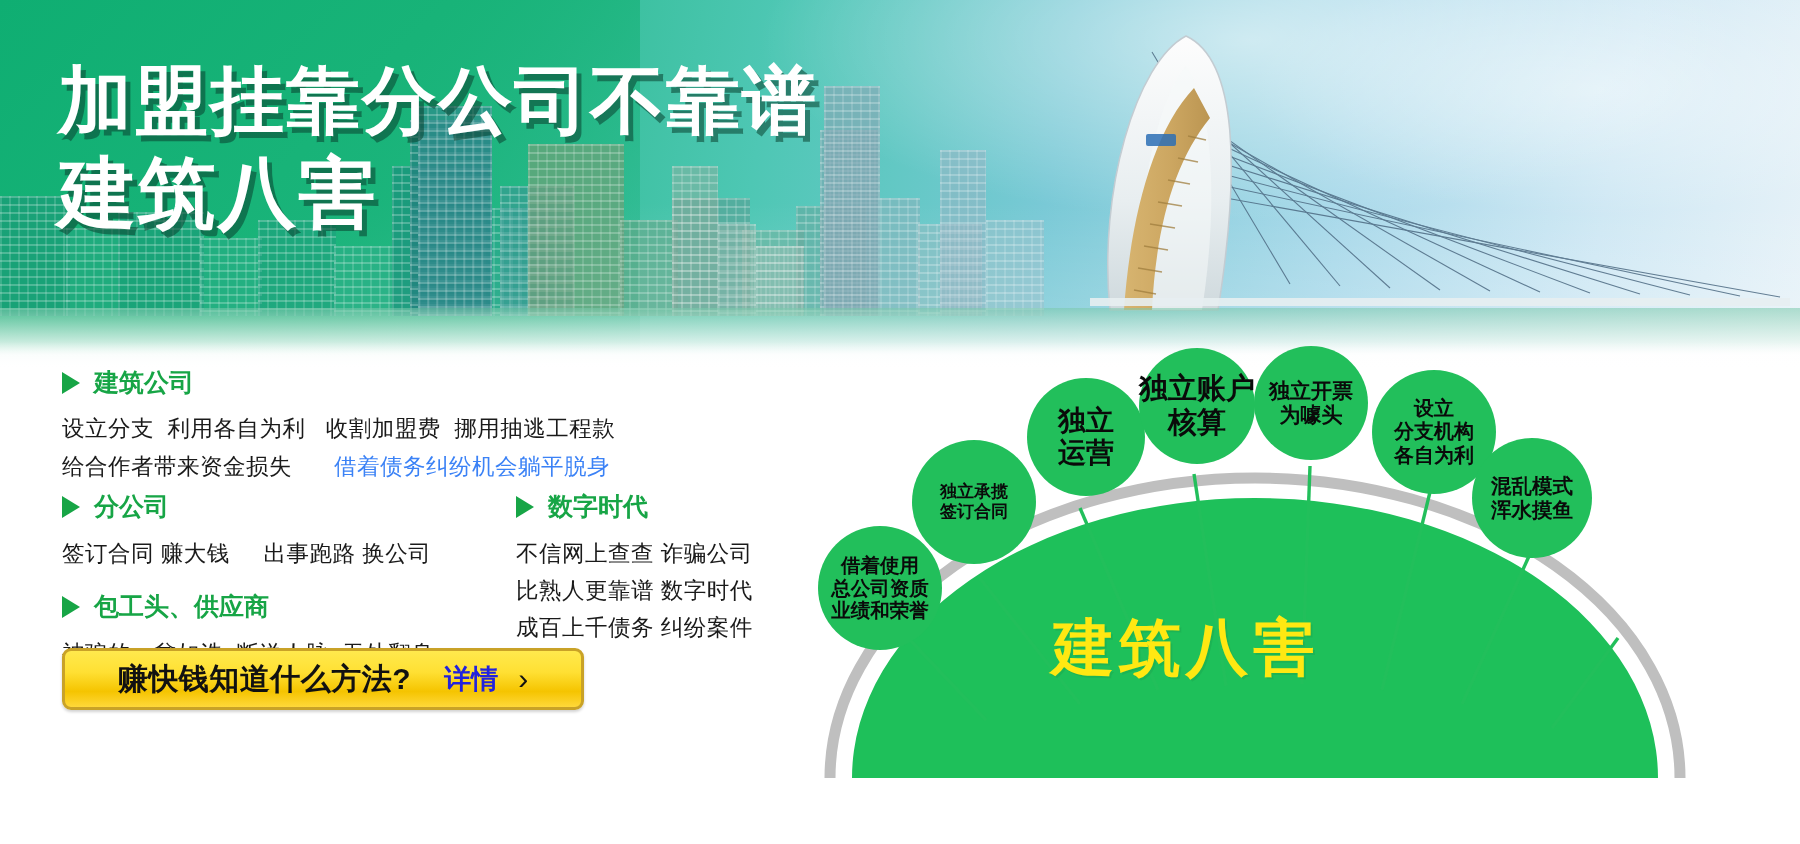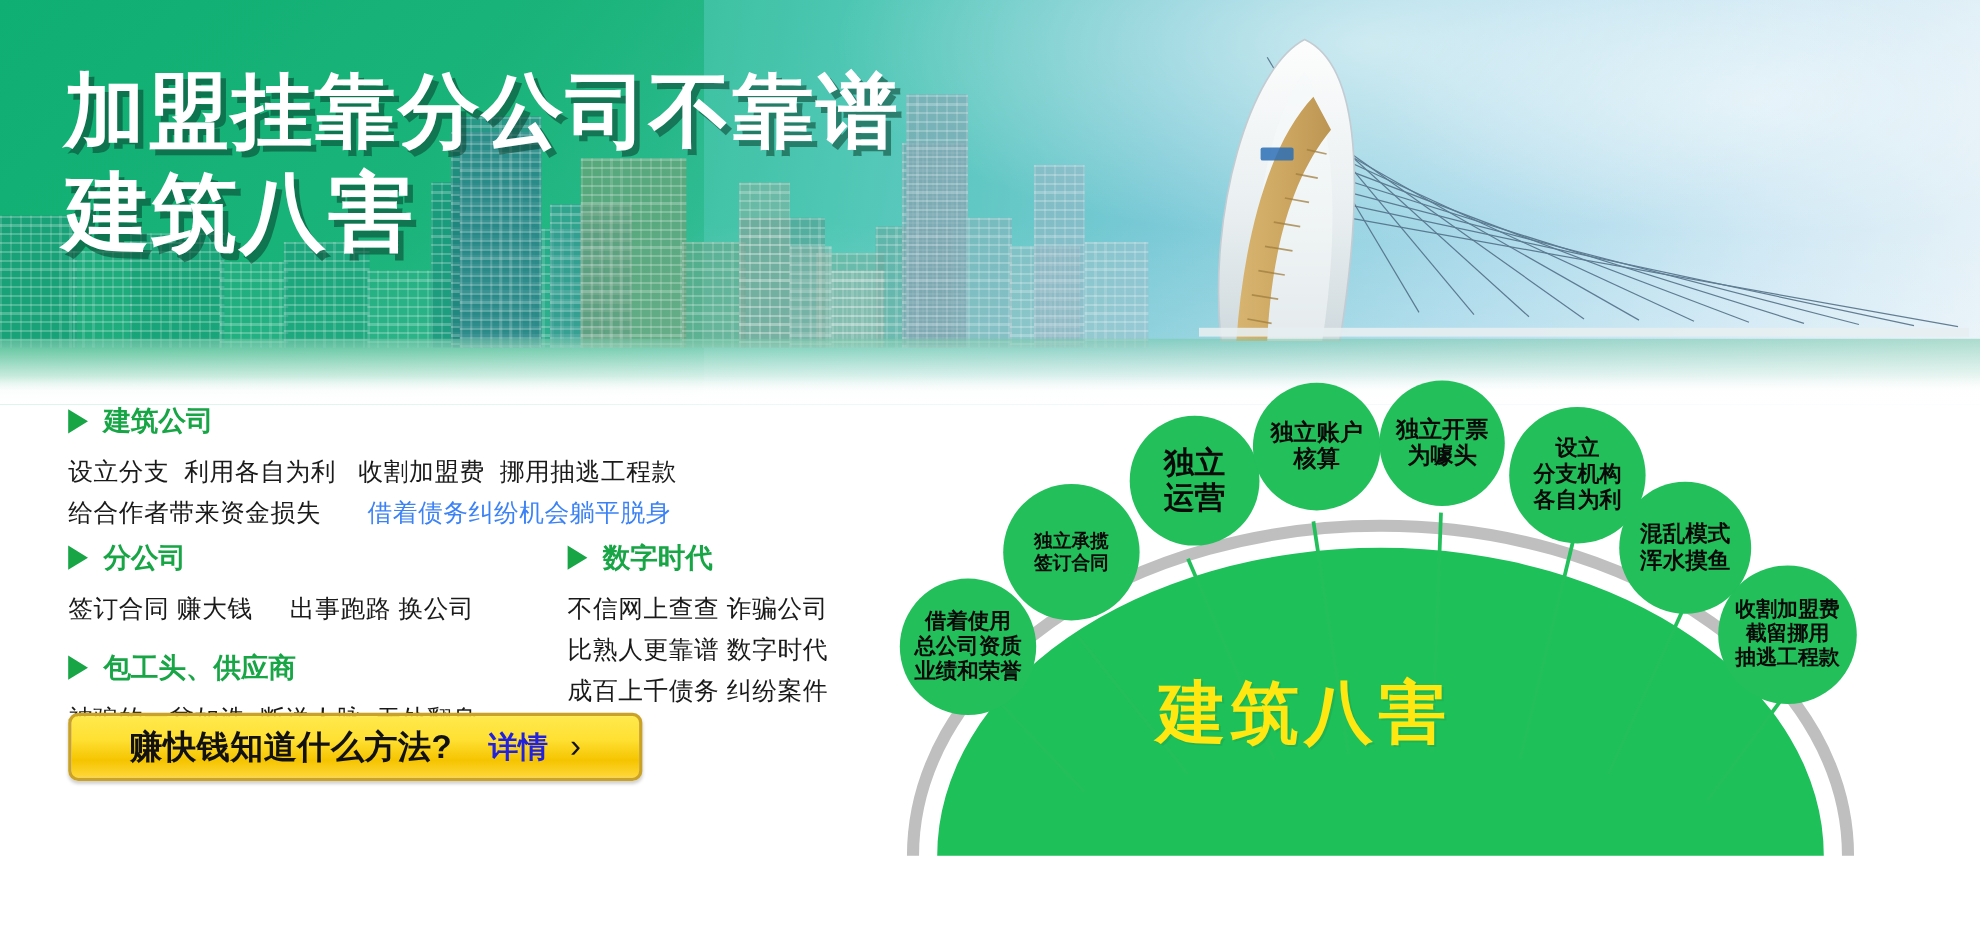--- a/index.html
+++ b/index.html
@@ -270,25 +270,22 @@
 
   <div class="dome-label" style="left:262px; top:268px;">建筑八害</div>
 
   <div class="bub" style="left:28px; top:188px; width:124px; height:124px; font-size:19.5px;">借着使用
 总公司资质
 业绩和荣誉</div>
   <div class="bub" style="left:122px; top:102px; width:124px; height:124px; font-size:17px;">独立承揽
 签订合同</div>
   <div class="bub" style="left:237px; top:40px; width:118px; height:118px; font-size:28px;">独立
 运营</div>
-  <div class="bub" style="left:349px; top:10px; width:116px; height:116px; font-size:21px;">独立账户
+  <div class="bub" style="left:349px; top:10px; width:116px; height:116px; font-size:29px;">独立账户
 核算</div>
   <div class="bub" style="left:464px; top:8px; width:114px; height:114px; font-size:21px;">独立开票
 为噱头</div>
   <div class="bub" style="left:582px; top:32px; width:124px; height:124px; font-size:20px;">设立
 分支机构
 各自为利</div>
   <div class="bub" style="left:682px; top:100px; width:120px; height:120px; font-size:20.5px;">混乱模式
 浑水摸鱼</div>
-  <div class="bub" style="left:772px; top:176px; width:126px; height:126px; font-size:19px;">收割加盟费
-截留挪用
-抽逃工程款</div>
 </div>
 
 </body></html>

